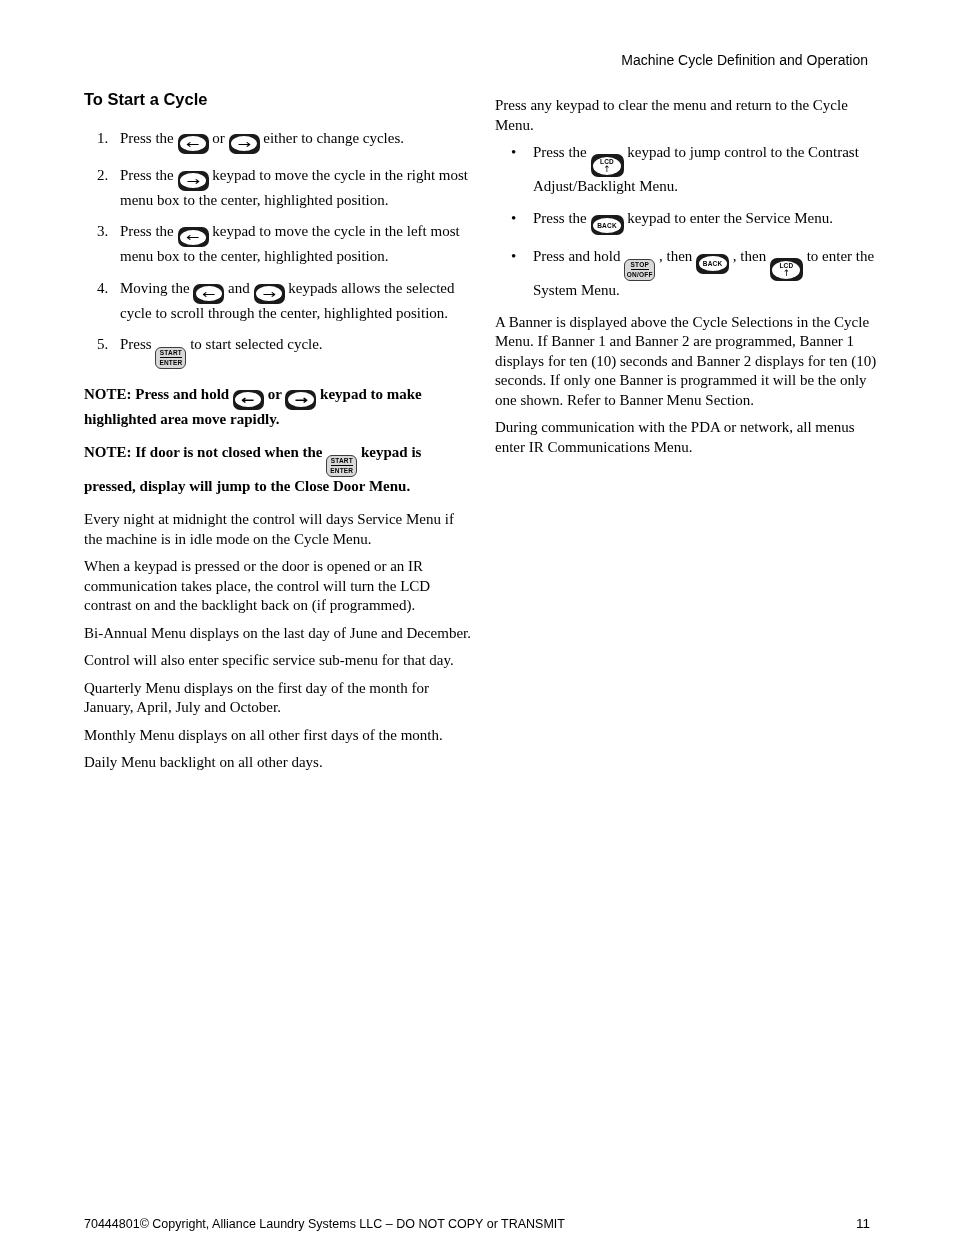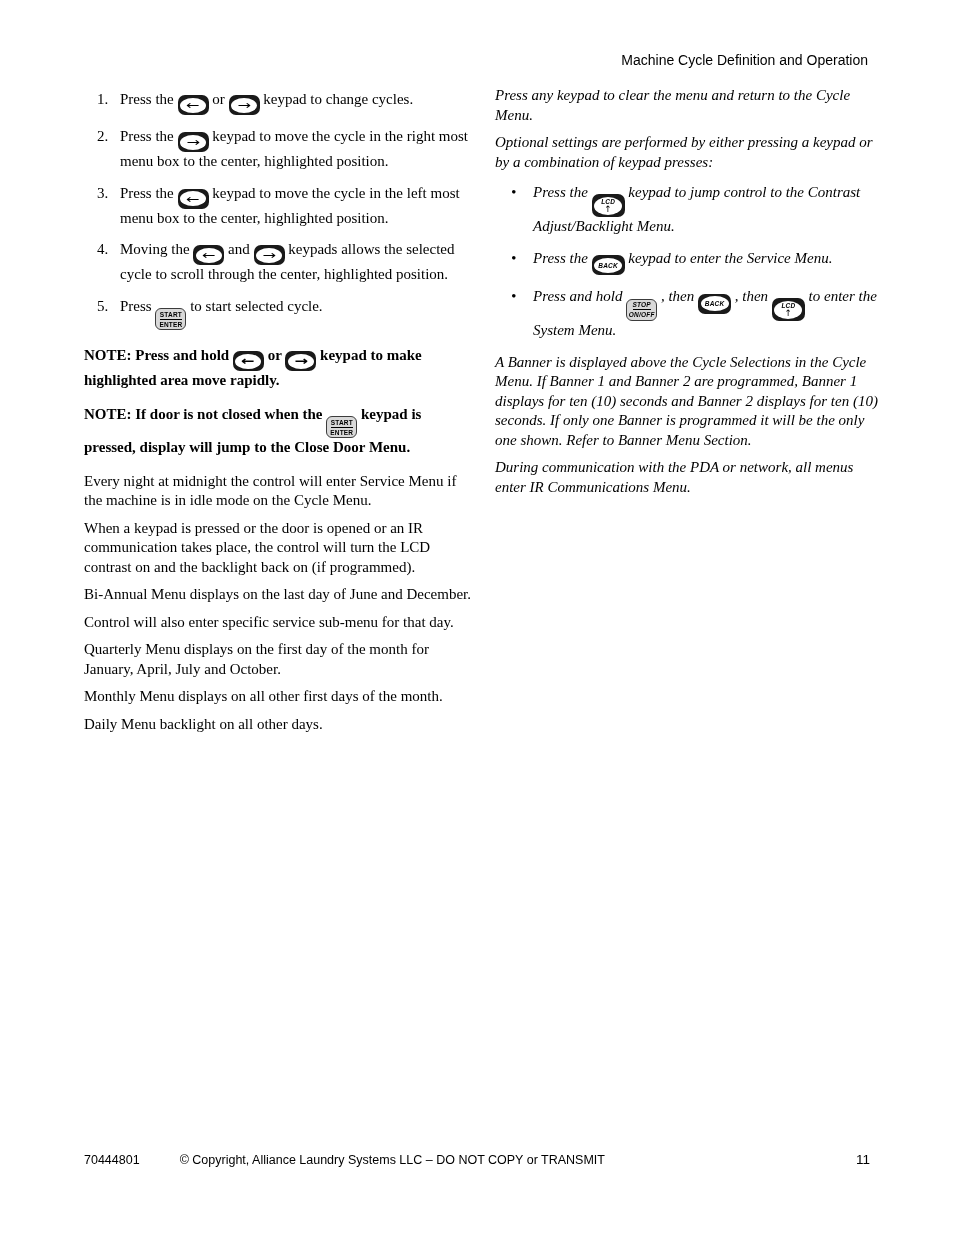--- a/index.html
+++ b/index.html
@@ -10,21 +10,21 @@
     font-family: "Liberation Serif", serif;
     position: relative; overflow: hidden;
   }
   .header-title {
     position: absolute; top: 52px; right: 86px;
     font-family: "Liberation Sans", sans-serif;
     font-weight: normal; font-size: 14px;
   }
   .col { position: absolute; font-size: 15px; line-height: 19.5px; }
   .col-left  { left: 84px; top: 90px; width: 388px; }
-  .col-right { left: 495px; top: 86px; width: 392px; font-style: italic; }
+  .col-right { left: 495px; top: 96px; width: 392px; }
   .section-title {
     font-family: "Liberation Sans", sans-serif;
     font-weight: bold; font-size: 16.5px;
     margin: 0 0 19px 0;
   }
   .step { display: flex; margin-bottom: 12px; }
   .step-num { width: 36px; padding-left: 13px; flex-shrink: 0; }
   .step-body { flex: 1; }
   .note { font-weight: bold; margin-bottom: 14px; }
   .para { margin-bottom: 8px; }
@@ -61,47 +61,48 @@
   .key-light {
     width: 31px; height: 22px; background: #d9d9d9;
     border: 1px solid #3c3c3c; border-radius: 6px;
     vertical-align: -6px;
   }
   .key-stack { display: inline-flex; flex-direction: column; align-items: center; }
   .key-stack .top { border-bottom: 1px solid #000; padding-bottom: 1px; margin-bottom: 1px; }
 
   
   .footer {
-    position: absolute; left: 84px; right: 84px; top: 1152px;
+    position: absolute; left: 84px; right: 84px; top: 1216px;
     font-family: "Liberation Sans", sans-serif; font-size: 12.5px;
-    display: flex; align-items: baseline; gap: 40px;
+    display: flex; align-items: baseline;
   }
   .footer-copy { flex: 1; text-align: left; }
   .footer-page { font-size: 13.5px; }
 </style>
 </head>
 <body>
 
 <div class="header-title">Machine Cycle Definition and Operation</div>
 
 <div class="col col-left">
 
+  <div class="section-title">To Start a Cycle</div>
 
   <div class="step">
     <span class="step-num">1.</span>
     <div class="step-body">
       <span>Press the </span><span class="key key-dark">
           <span class="key-oval">
             <span class="key-arrow">←</span>
           </span>
         </span><span> or </span><span class="key key-dark">
           <span class="key-oval">
             <span class="key-arrow">→</span>
           </span>
-        </span><span> keypad to change cycles.</span>
+        </span><span> either to change cycles.</span>
     </div>
   </div>
 
   <div class="step">
     <span class="step-num">2.</span>
     <div class="step-body">
       <span>Press the </span><span class="key key-dark">
           <span class="key-oval">
             <span class="key-arrow">→</span>
           </span>
@@ -161,33 +162,32 @@
 
   <div class="note">
     <span>NOTE: If door is not closed when the </span><span class="key key-light">
         <span class="key-stack">
           <span class="key-label top">START</span>
           <span class="key-label">ENTER</span>
         </span>
       </span><span> keypad is pressed, display will jump to the Close Door Menu.</span>
   </div>
 
-  <div class="para">Every night at midnight the control will enter Service Menu if the machine is in idle mode on the Cycle Menu.</div>
+  <div class="para">Every night at midnight the control will days Service Menu if the machine is in idle mode on the Cycle Menu.</div>
   <div class="para">When a keypad is pressed or the door is opened or an IR communication takes place, the control will turn the LCD contrast on and the backlight back on (if programmed).</div>
   <div class="para">Bi-Annual Menu displays on the last day of June and December.</div>
   <div class="para">Control will also enter specific service sub-menu for that day.</div>
   <div class="para">Quarterly Menu displays on the first day of the month for January, April, July and October.</div>
   <div class="para">Monthly Menu displays on all other first days of the month.</div>
   <div class="para">Daily Menu backlight on all other days.</div>
 </div>
 
 <div class="col col-right">
 
   <div class="para">Press any keypad to clear the menu and return to the Cycle Menu.</div>
-  <div class="para" style="margin-bottom:11px;">Optional settings are performed by either pressing a keypad or by a combination of keypad presses:</div>
 
   <div class="bullet">
     <span class="bullet-marker">•</span>
     <div class="bullet-body">
       <span>Press the </span><span class="key key-dark key-lcd">
           <span class="key-oval">
             <span class="key-label">LCD</span>
             <span class="key-up">↑</span>
           </span>
         </span><span> keypad to jump control to the Contrast Adjust/Backlight Menu.</span>

